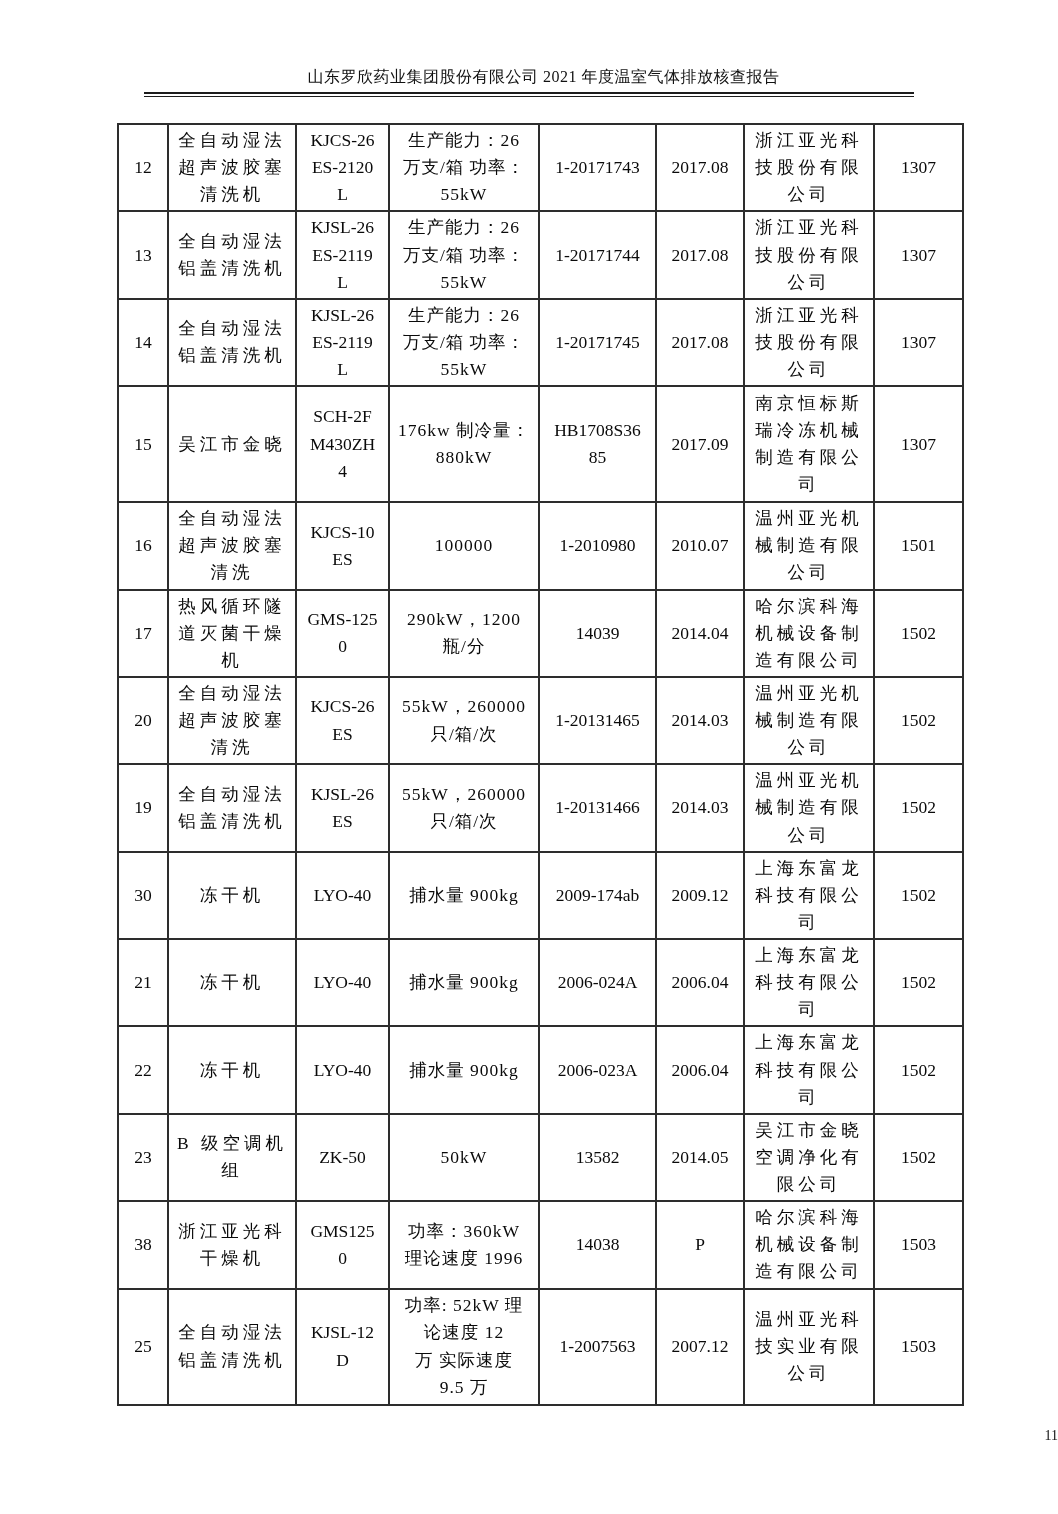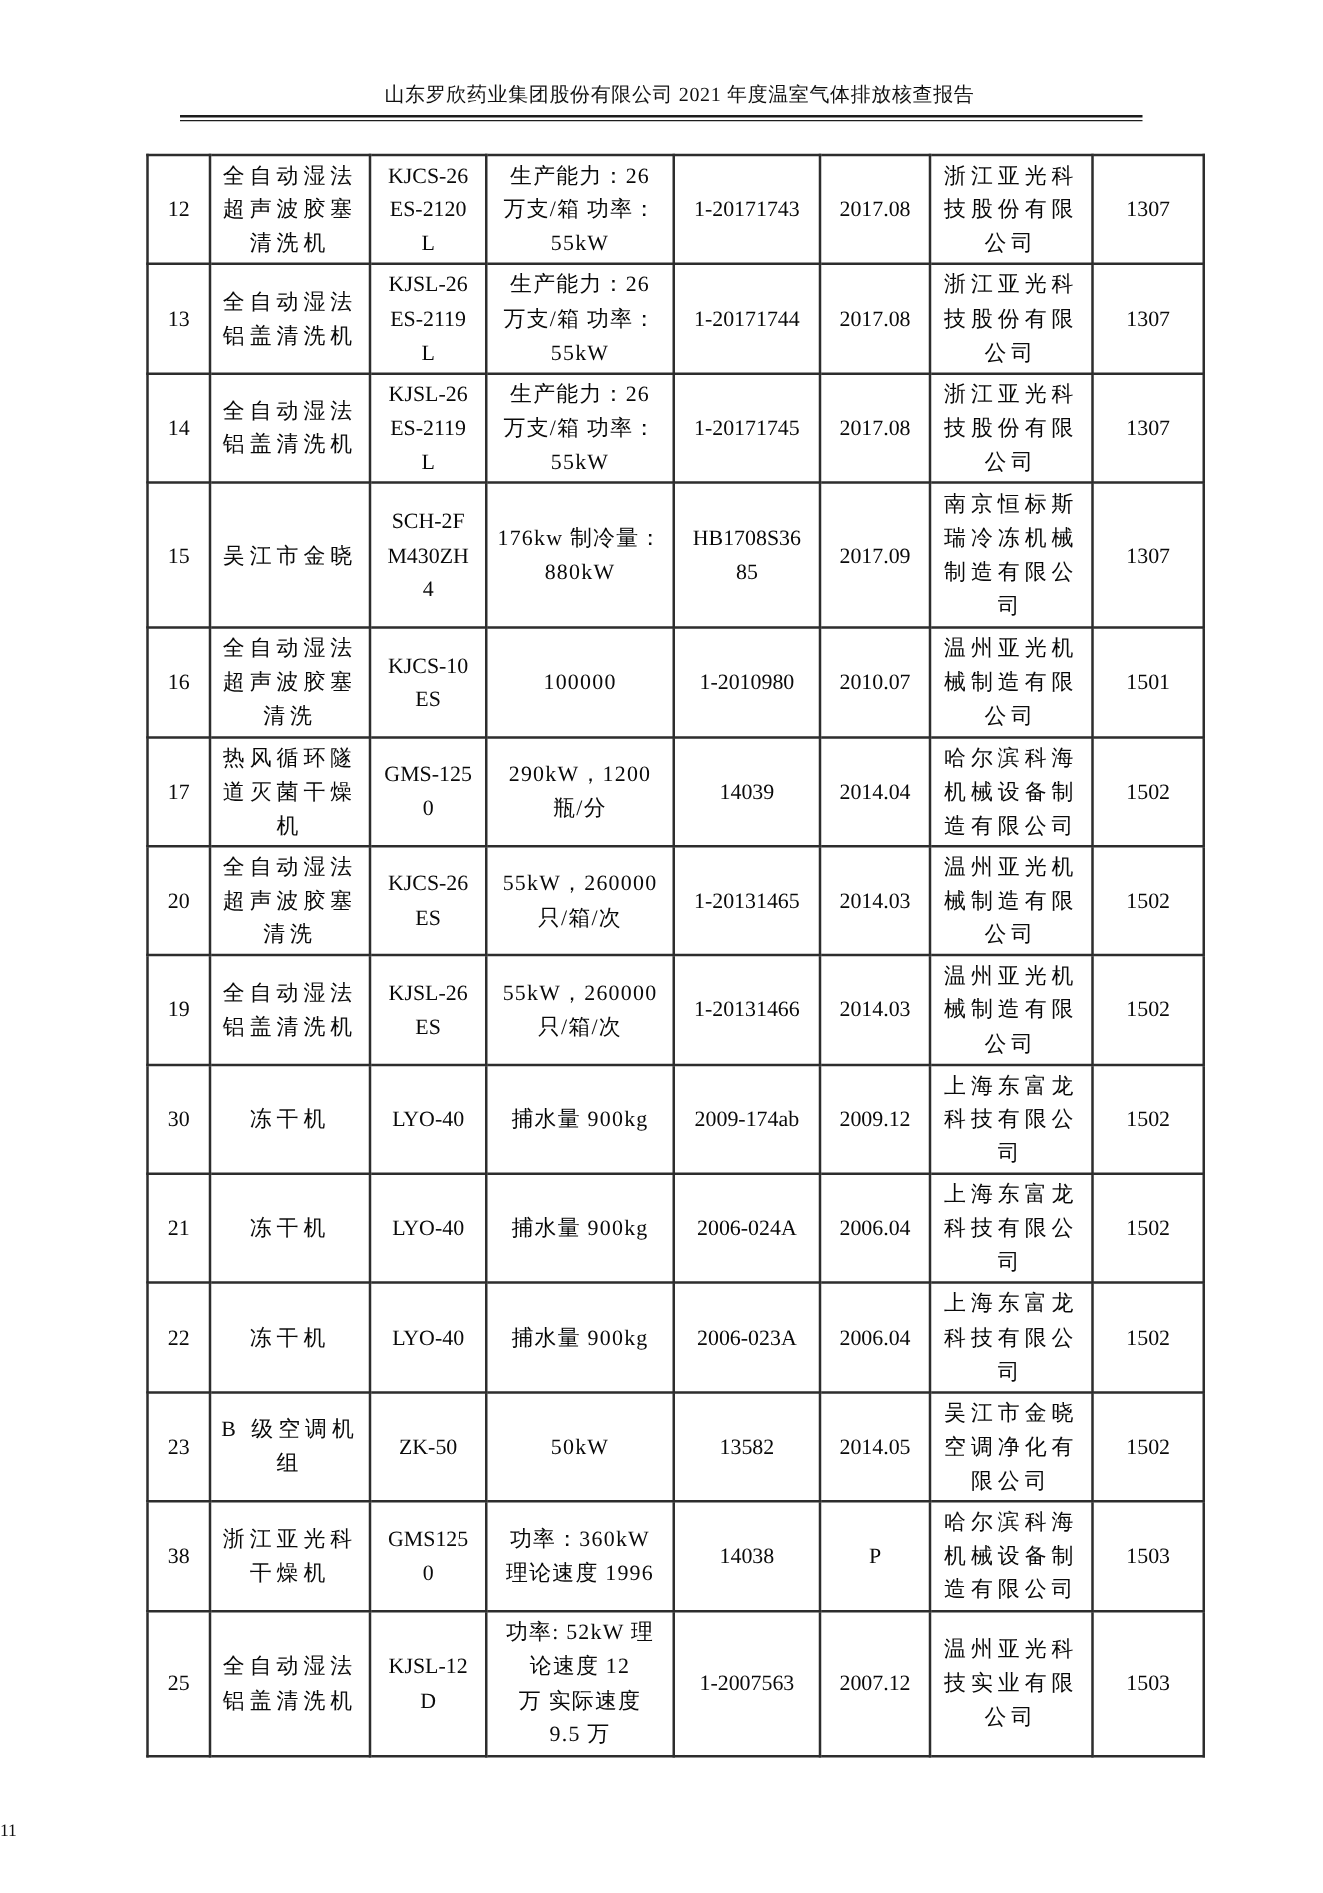--- a/index.html
+++ b/index.html
@@ -23,21 +23,21 @@
   }
   .doc-table td {
     border: 2px solid #2d2d2d; text-align: center; vertical-align: middle;
     font-size: 17.5px; line-height: 1.55; white-space: pre-line;
     padding: 2px 1px; color: #0a0a0a; overflow: hidden;
   }
   .doc-table tr { height: 86px; }
   .doc-table tr.tall { height: 116px; }
   .c-name, .c-mfr { letter-spacing: 4px; }
   .c-spec { letter-spacing: 1px; }
-  .page-footer { text-align: left; margin-top: 52px; font-size: 14px; color: #111; }
+  .page-footer { text-align: right; margin-top: 22px; font-size: 14px; color: #111; }
 </style>
 </head>
 <body>
 
 <div class="page">
 
   <header class="doc-header">
     <div class="doc-title">山东罗欣药业集团股份有限公司 2021 年度温室气体排放核查报告</div>
     <div class="header-rule"></div>
   </header>

